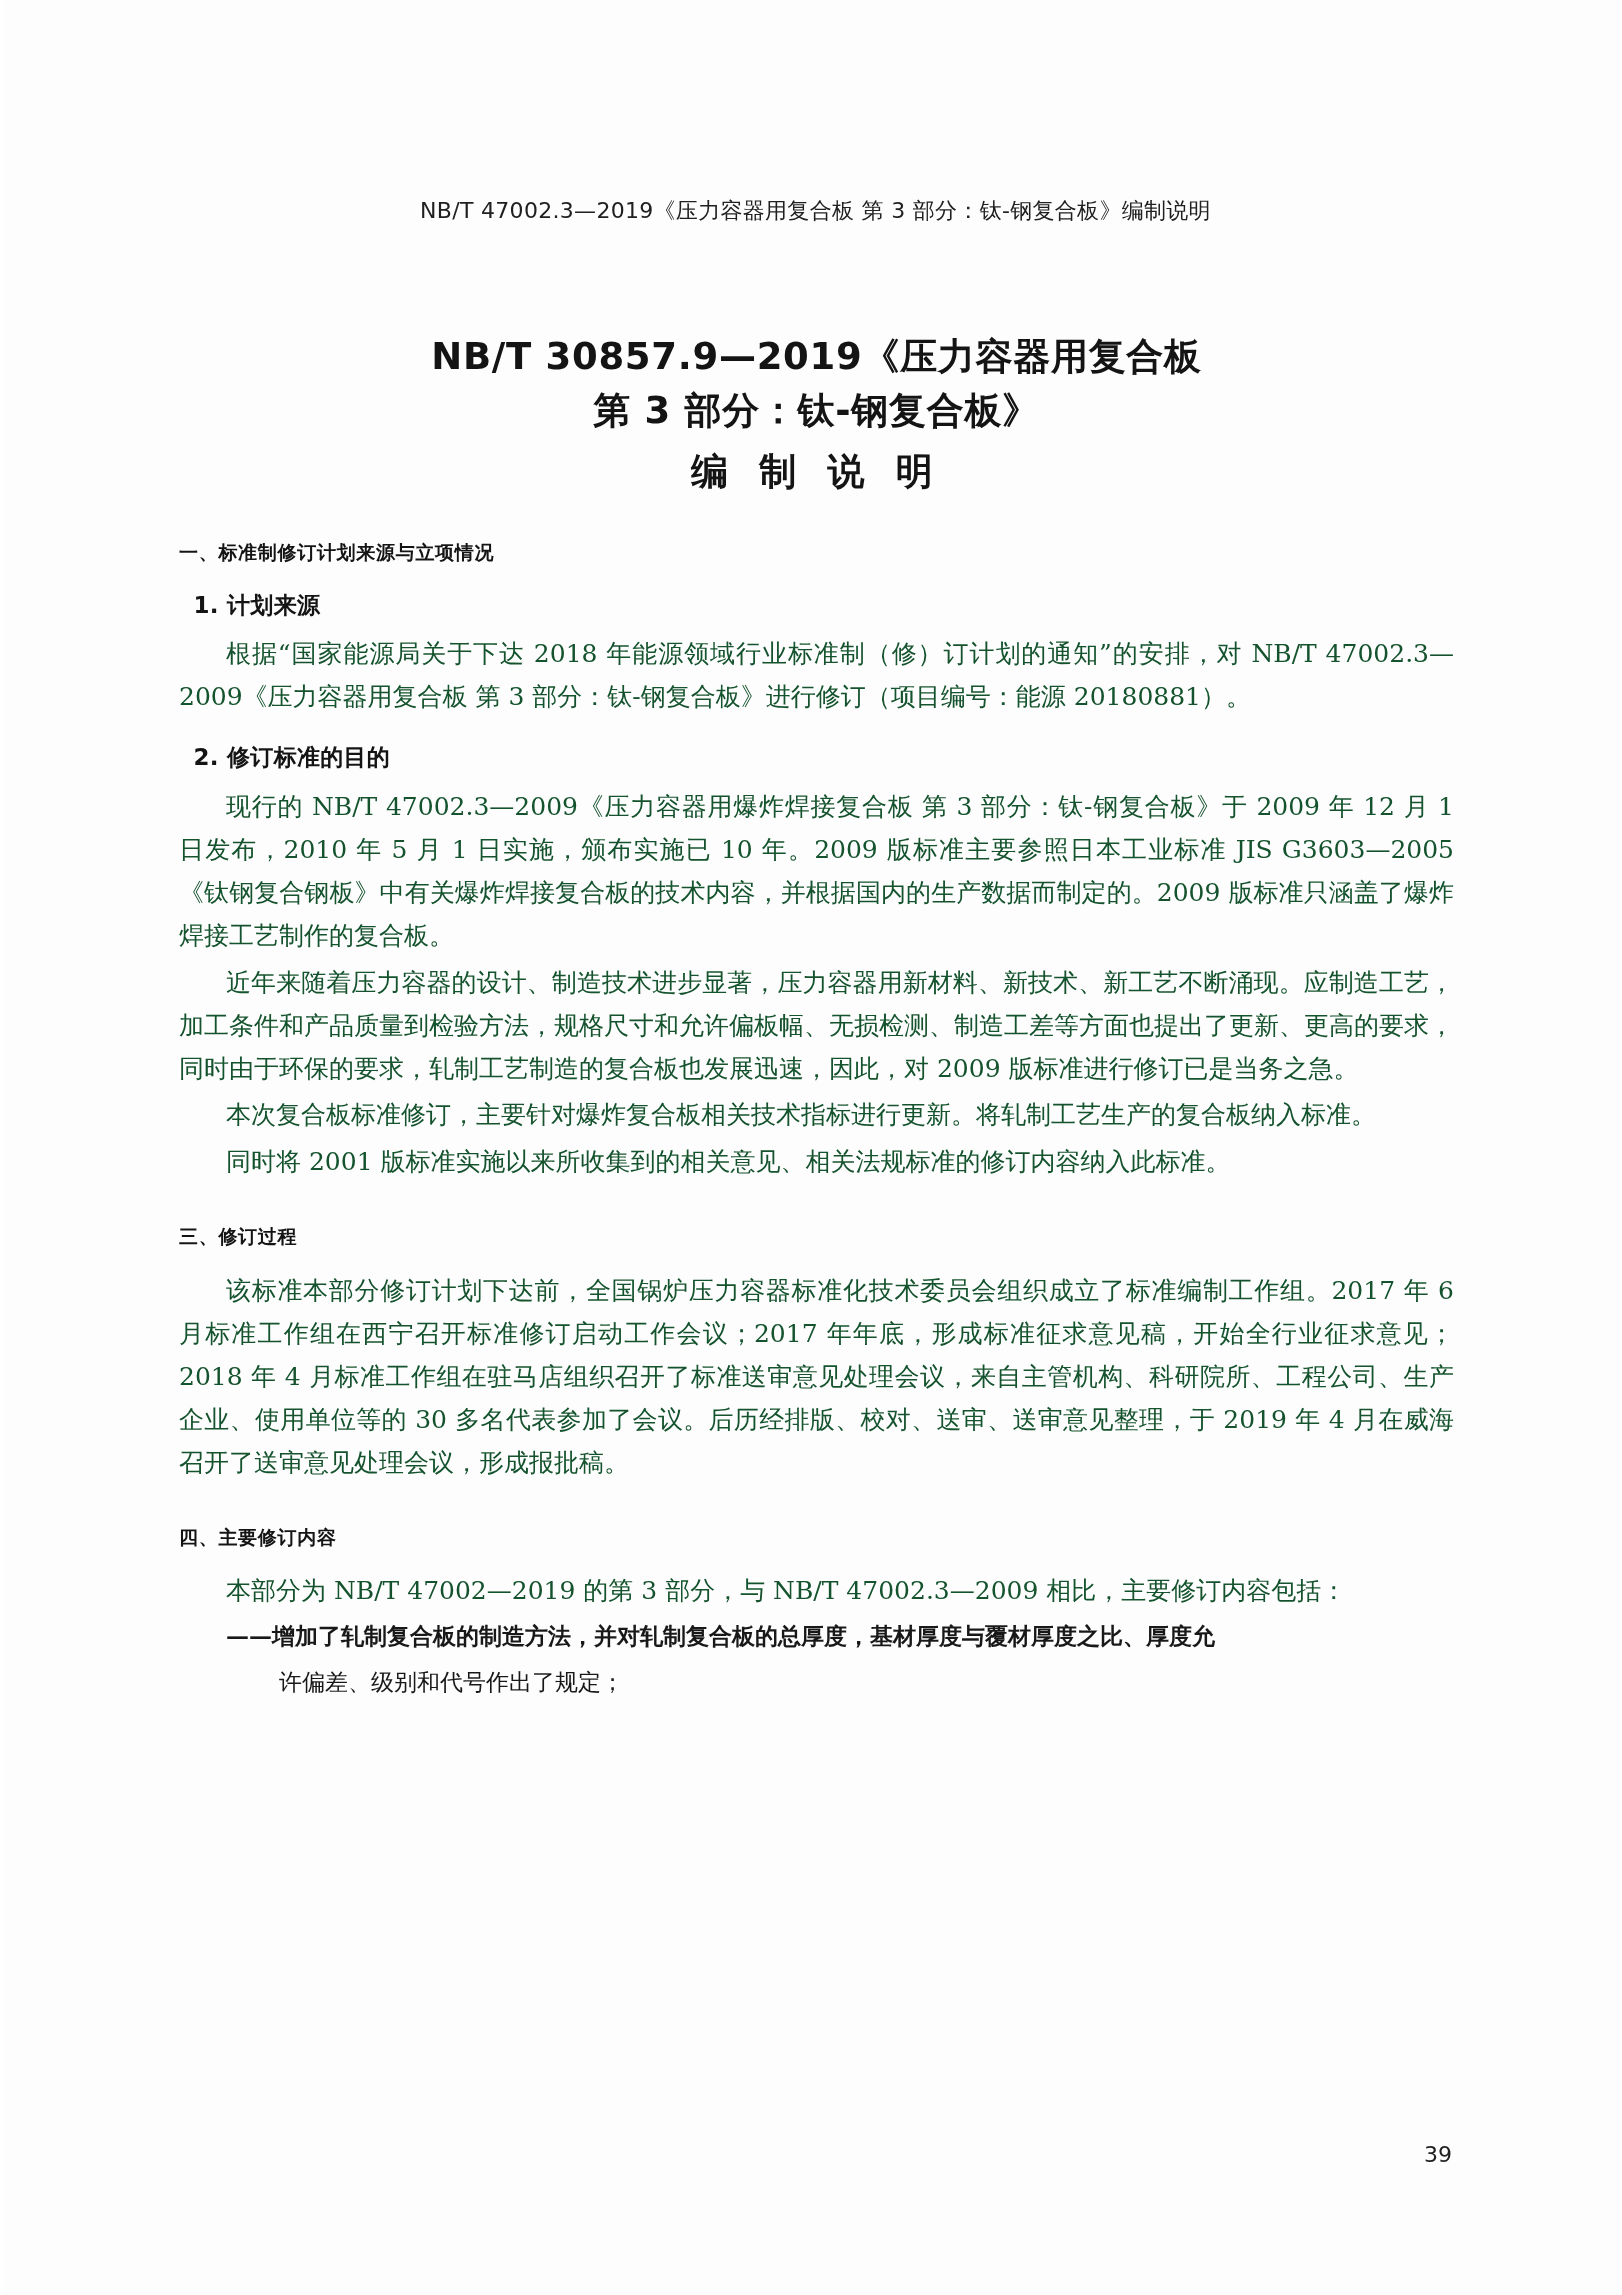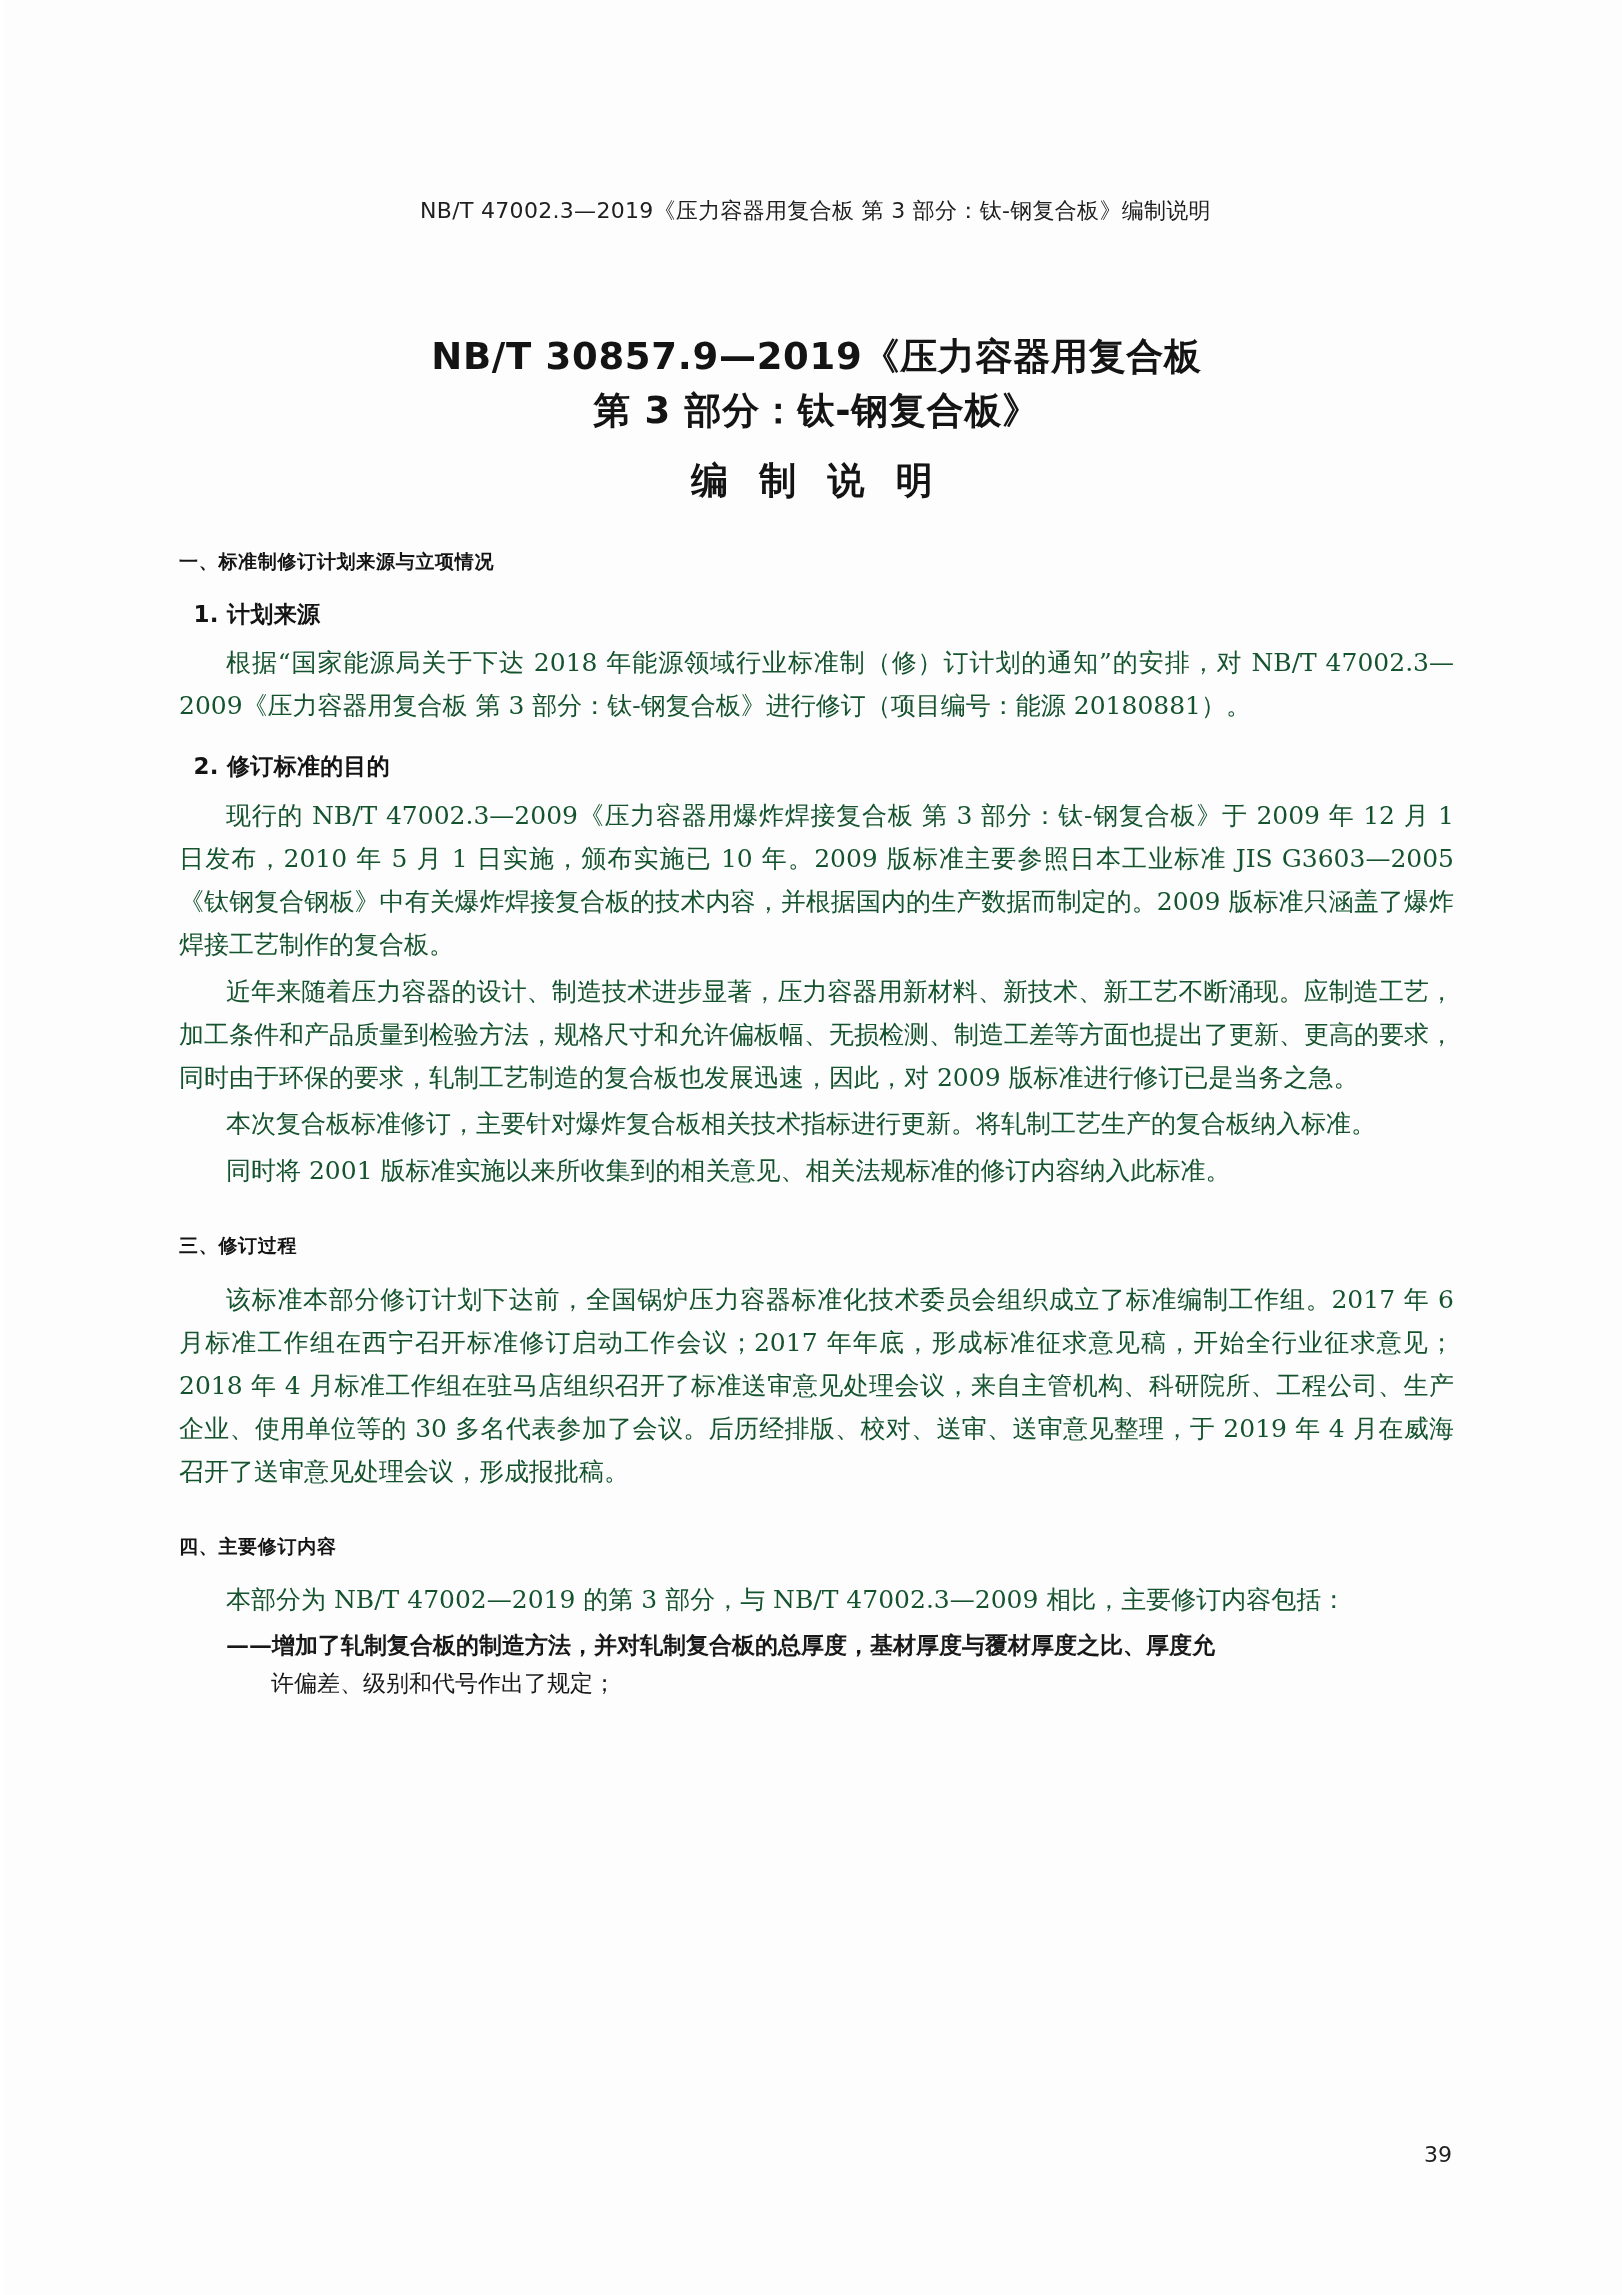--- a/index.html
+++ b/index.html
@@ -46,21 +46,21 @@
     line-height: 1.45;
     font-weight: 700;
     font-family: "DejaVu Sans", "Liberation Sans", sans-serif;
     color: #141414;
     letter-spacing: 0.7px;
   }
   .doc-title .line2 { display: block; }
   .doc-title .line3 {
     display: block;
     letter-spacing: 9.2px;
-    margin-top: 17px;
+    margin-top: 8px;
   }
   .section-head {
     font-size: 19px;
     font-weight: 700;
     font-family: "DejaVu Sans", "Liberation Sans", sans-serif;
     color: #141414;
     margin-top: 41px;
     margin-bottom: 18.3px;
     letter-spacing: 0.7px;
   }
@@ -89,21 +89,21 @@
     text-align: justify;
     text-justify: inter-ideograph;
     margin: 0;
     text-indent: 47px;
     color: #181818;
     font-weight: bold;
   }
   p.dash-cont {
     font-size: 23px;
     line-height: 1.72;
-    margin: 0;
+    margin: 8px;
     padding-left: 92px;
     color: #181818;
   }
   .page-number {
     position: absolute;
     right: 175px;
     bottom: 128px;
     font-size: 22px;
     font-family: "DejaVu Sans", "Liberation Sans", sans-serif;
     color: #202020;

